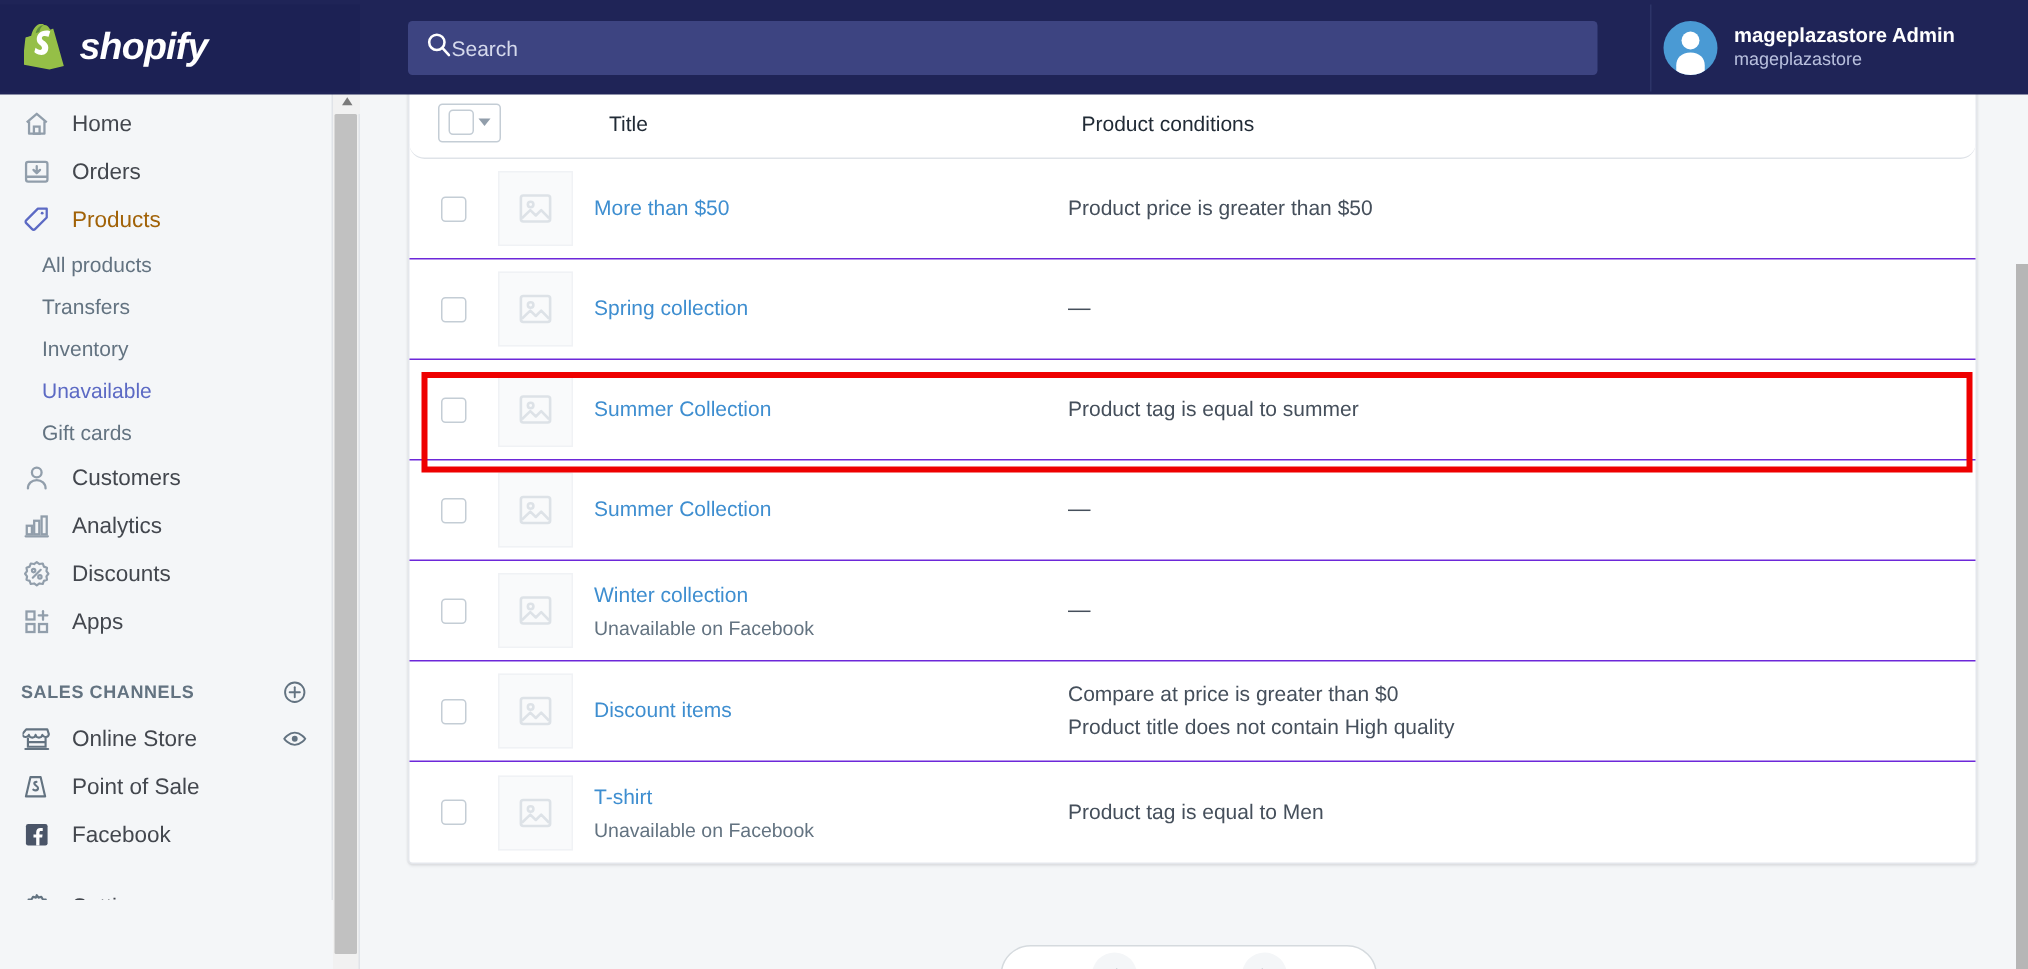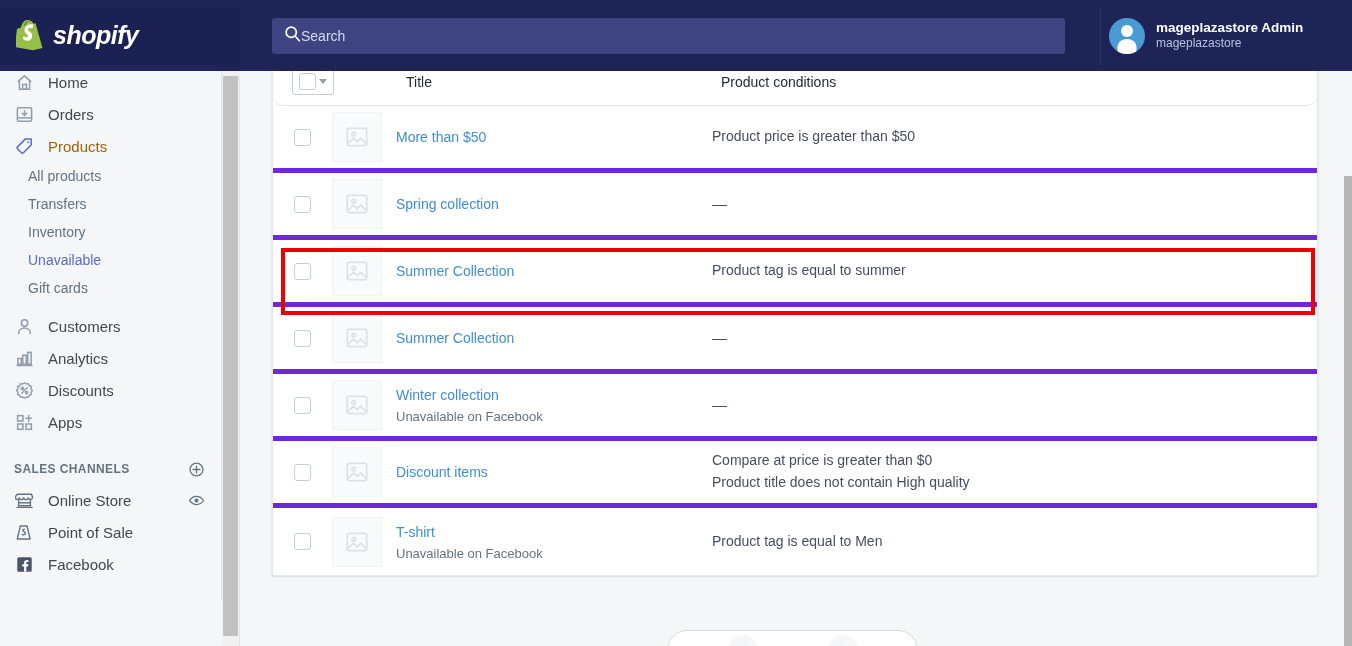--- a/index.html
+++ b/index.html
@@ -17,21 +17,21 @@
     width: 1352px;
     height: 646px;
     overflow: hidden;
   }
 
   
   .topbar {
     position: absolute;
     top: 0; left: 0;
     width: 1352px;
-    height: 71px;
+    height: 63px;
     background: #1f2457;
     display: flex;
     align-items: center;
     z-index: 20;
   }
 
   .logo-zone {
     width: 240px;
     height: 58px;
     background: #1c2154;
@@ -265,21 +265,21 @@
     font-size: 14px;
     color: #212b36;
   }
 
   
   .row {
     display: flex;
     align-items: center;
     min-height: 67px;
     padding-left: 21px;
-    border-bottom: 5px solid #6d28d9;
+    border-bottom: 1px solid #6d28d9;
     position: relative;
     cursor: pointer;
   }
   .row:last-child { border-bottom: none; }
 
   .row-cb { margin-right: 21px; }
 
   .thumb {
     width: 50px; height: 50px;
     background: #f9fafb;
@@ -460,21 +460,21 @@
     <div class="sub-item">
       <span class="sub-label">Inventory</span>
     </div>
     <div class="sub-item active">
       <span class="sub-label">Unavailable</span>
     </div>
     <div class="sub-item">
       <span class="sub-label">Gift cards</span>
     </div>
 
-    <div class="nav-item" style="margin-top:8px">
+    <div class="nav-item" style="">
       <span class="nav-icon">
         <svg width="19" height="19" viewBox="0 0 20 20" fill="none" stroke="#919eab" stroke-width="1.6">
           <circle cx="10" cy="6.3" r="3.4"></circle>
           <path d="M3.8 17.5c0-3.6 2.8-5.9 6.2-5.9s6.2 2.3 6.2 5.9" stroke-linecap="round"></path>
         </svg>
       </span>
       <span class="nav-label">Customers</span>
     </div>
 
     <div class="nav-item">

